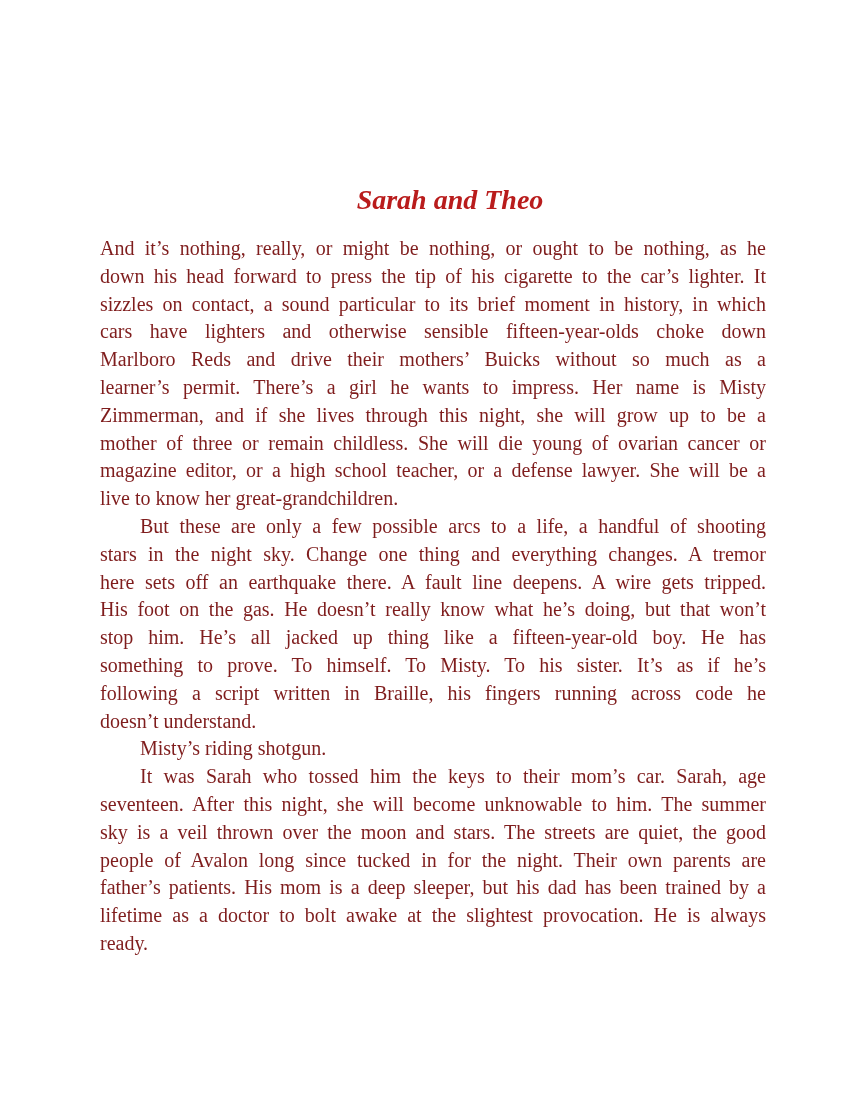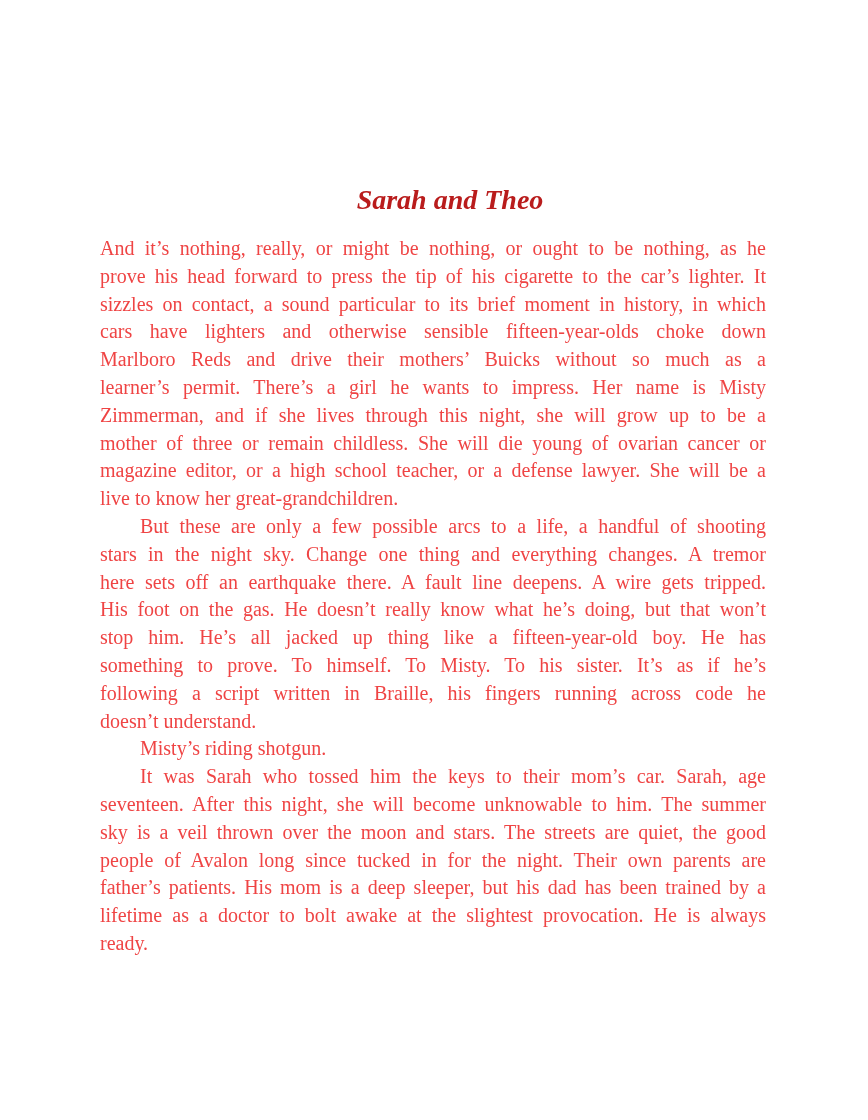--- a/index.html
+++ b/index.html
@@ -9,40 +9,40 @@
     position: absolute; left: 0; width: 868px; top: 166px;
     text-align: center;
     font-family: "Liberation Serif", serif;
     font-style: italic; font-weight: bold;
     font-size: 28px; line-height: 36px; color: #b91c1c;
     margin: 16px;
   }
   .body {
     position: absolute; left: 100px; top: 235px; width: 666px;
     font-family: "Liberation Serif", serif;
-    font-size: 20px; line-height: 27.8px; color: #ef4444;
+    font-size: 20px; line-height: 27.8px; color: #7f1d1d;
   }
   .line {
     display: block; height: 27.8px; white-space: nowrap;
     text-align: justify; text-align-last: justify;
   }
   .line.last { text-align-last: left; }
   .line.indent { padding-left: 40px; }
 </style>
 </head>
 <body>
 
 <div class="page">
   <h1 class="title">Sarah and Theo</h1>
 
   <div class="body">
 
     <div>
       <span class="line">And it’s nothing, really, or might be nothing, or ought to be nothing, as he</span>
-      <span class="line">prove his head forward to press the tip of his cigarette to the car’s lighter. It</span>
+      <span class="line">down his head forward to press the tip of his cigarette to the car’s lighter. It</span>
       <span class="line">sizzles on contact, a sound particular to its brief moment in history, in which</span>
       <span class="line">cars have lighters and otherwise sensible fifteen-year-olds choke down</span>
       <span class="line">Marlboro Reds and drive their mothers’ Buicks without so much as a</span>
       <span class="line">learner’s permit. There’s a girl he wants to impress. Her name is Misty</span>
       <span class="line">Zimmerman, and if she lives through this night, she will grow up to be a</span>
       <span class="line">mother of three or remain childless. She will die young of ovarian cancer or</span>
       <span class="line">magazine editor, or a high school teacher, or a defense lawyer. She will be a</span>
       <span class="line last">live to know her great-grandchildren.</span>
     </div>
 

